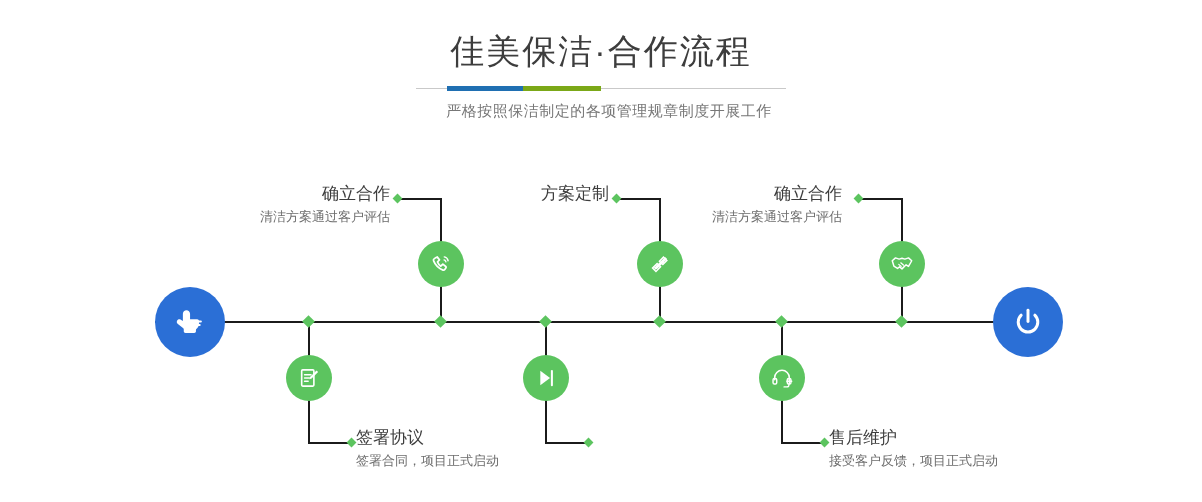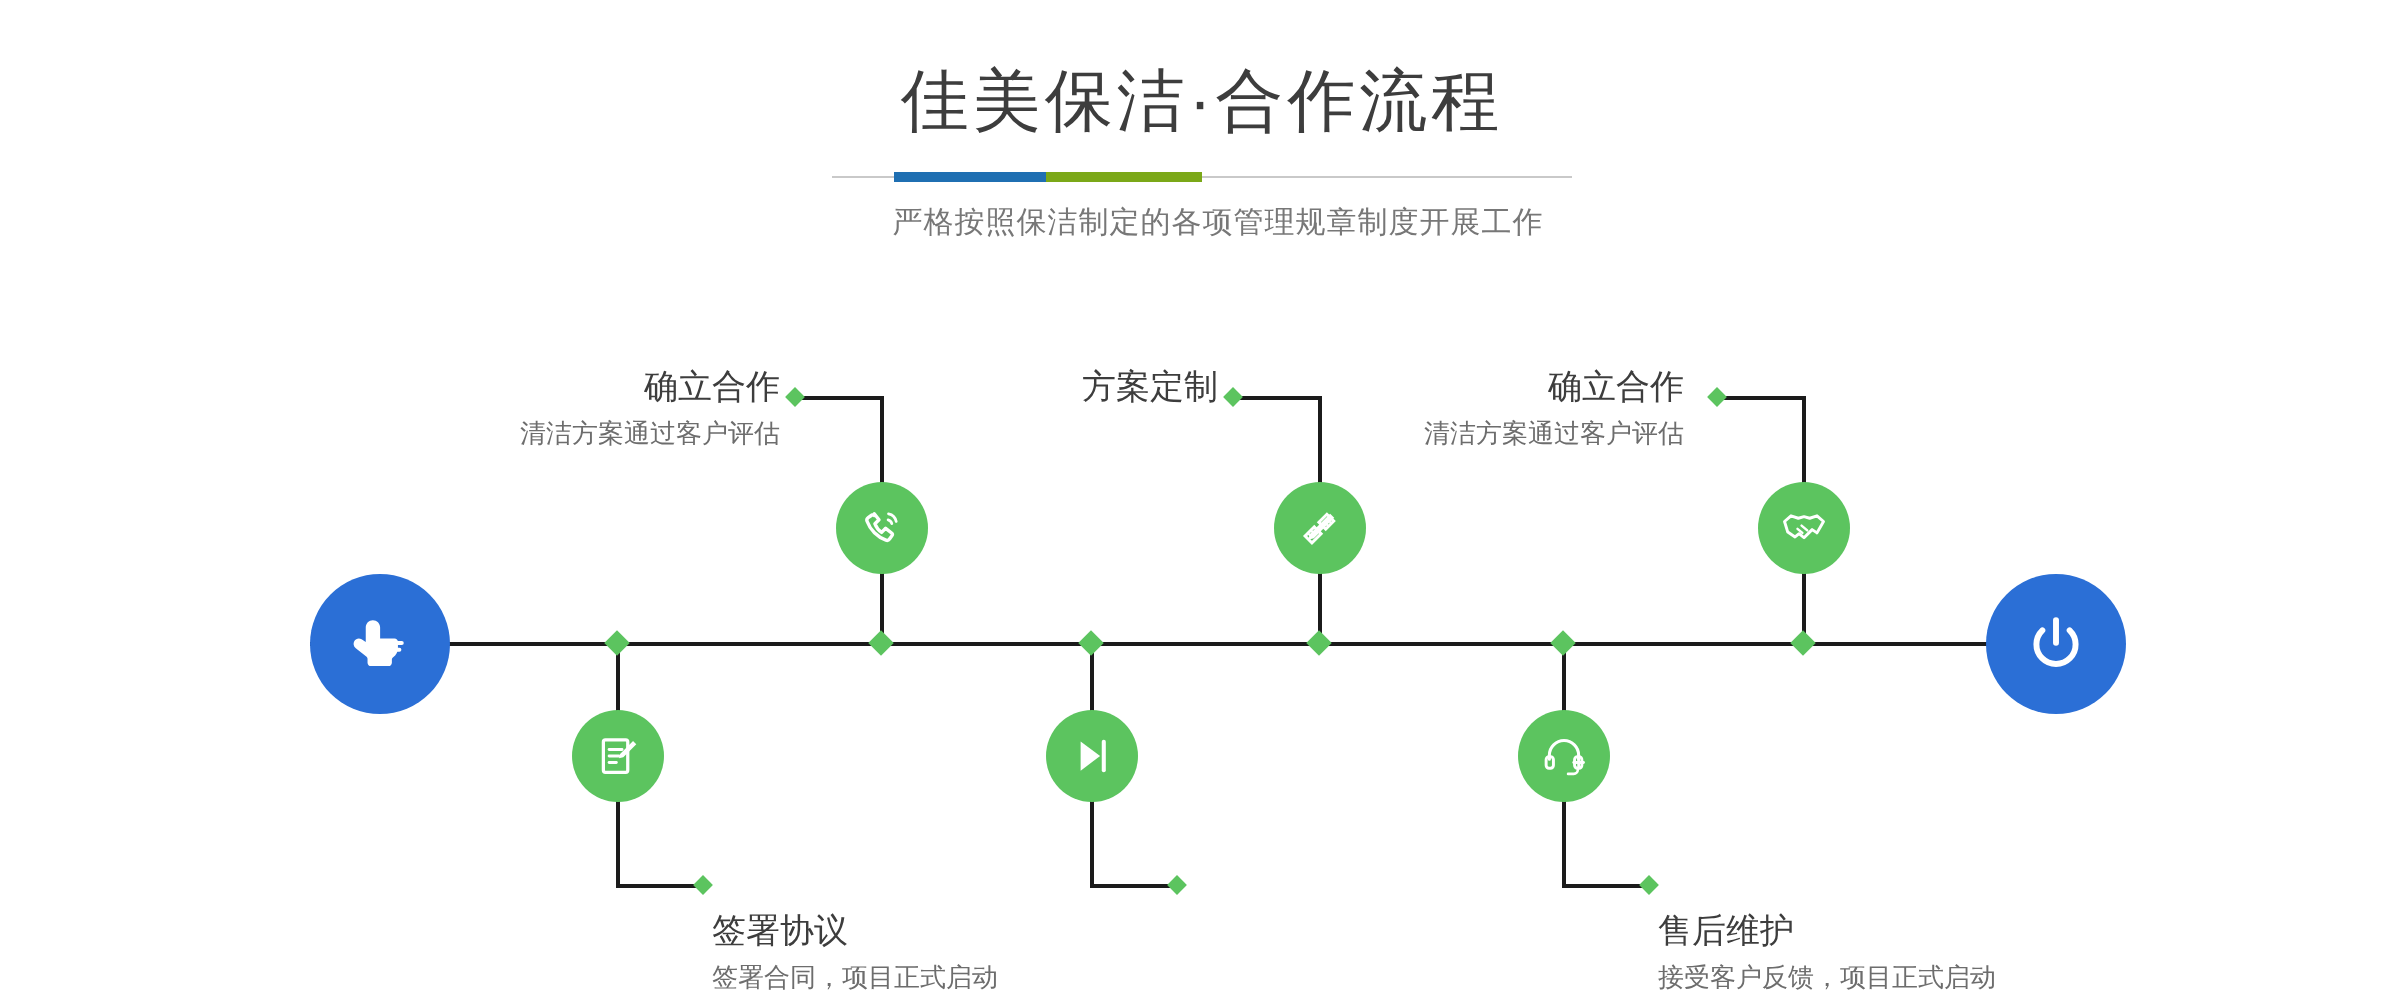--- a/index.html
+++ b/index.html
@@ -149,21 +149,21 @@
     white-space: nowrap;
   }
   .label-desc {
     font-size: 13px;
     color: #6d6d6d;
     line-height: 20px;
     margin-top: 2px;
     white-space: nowrap;
   }
   .label-block.top { text-align: right; }
-  .label-block.bottom { text-align: left; margin-top: 28px; }
+  .label-block.bottom { text-align: left; }
 </style>
 </head>
 <body>
 
 <div id="root">
 
   <div class="header">
     <div class="title">佳美保洁·合作流程</div>
     <div class="divider-wrap">
       <div class="divider-line"></div>

